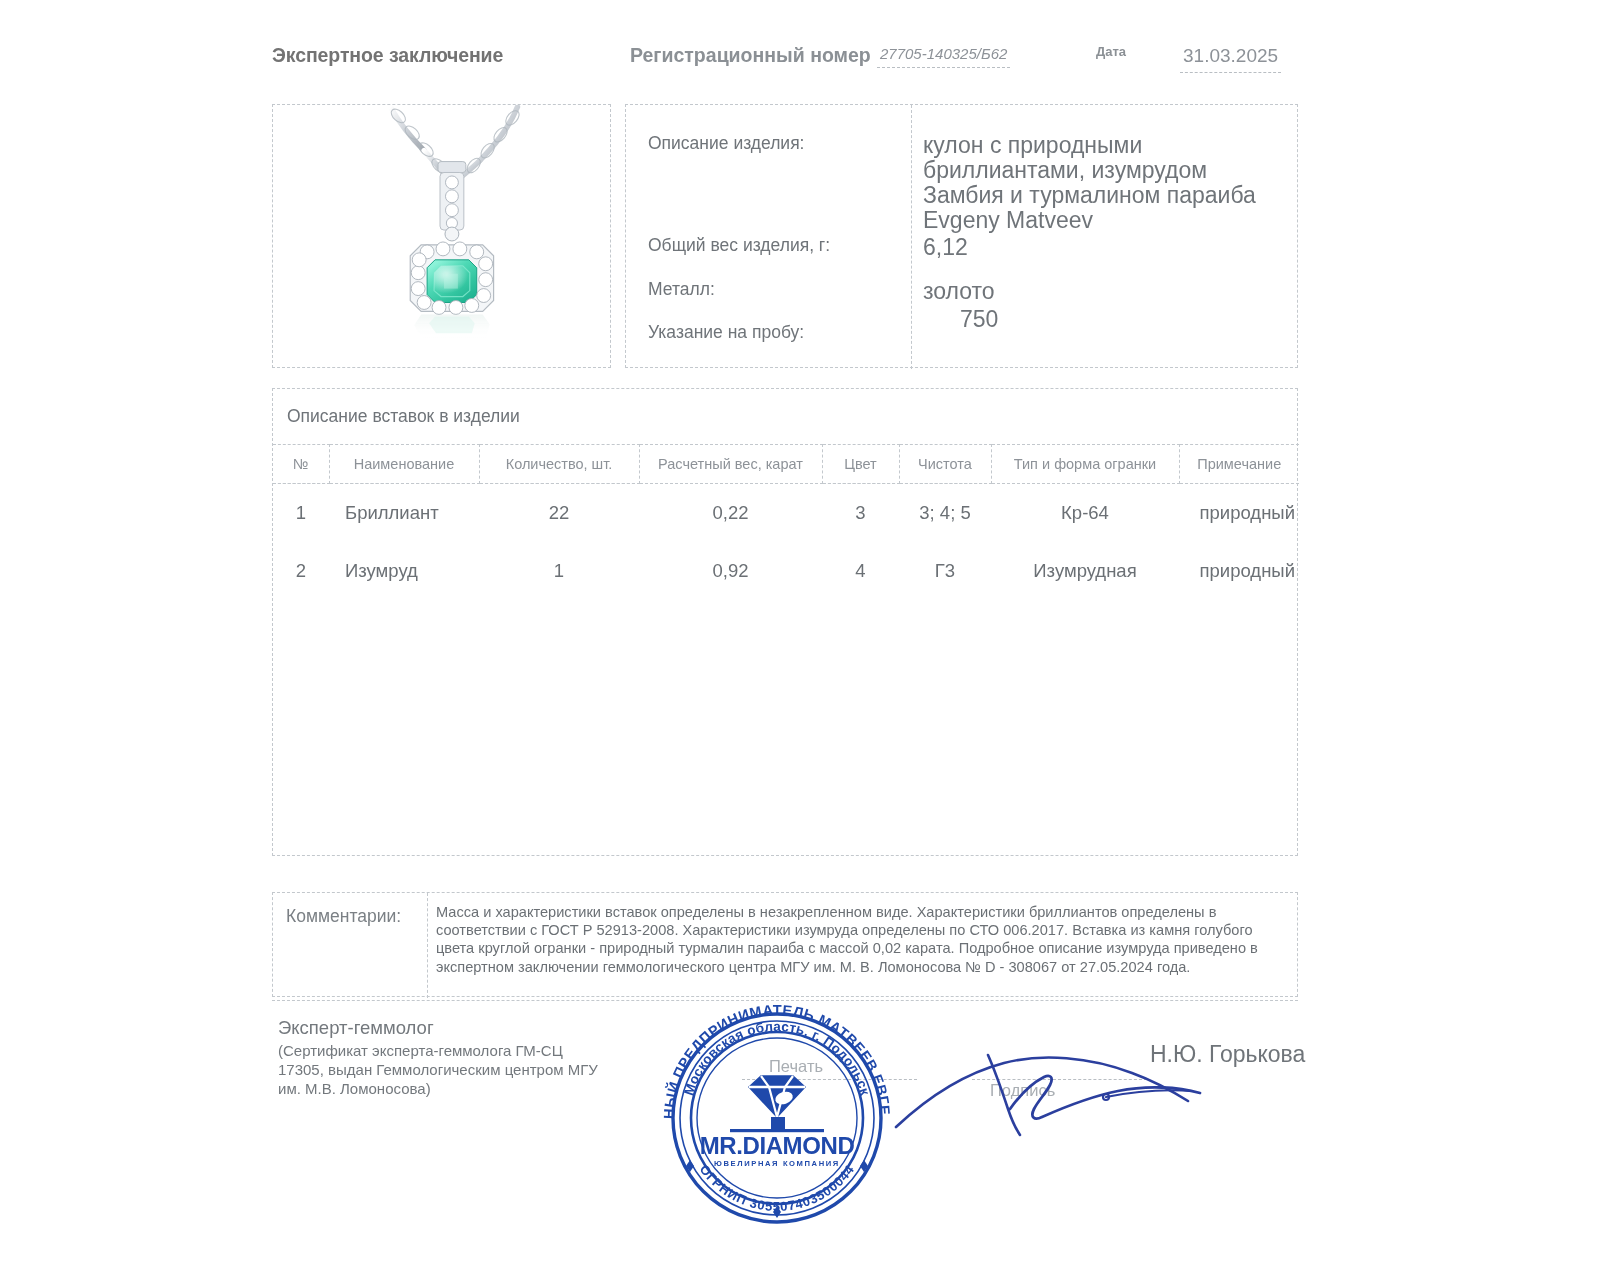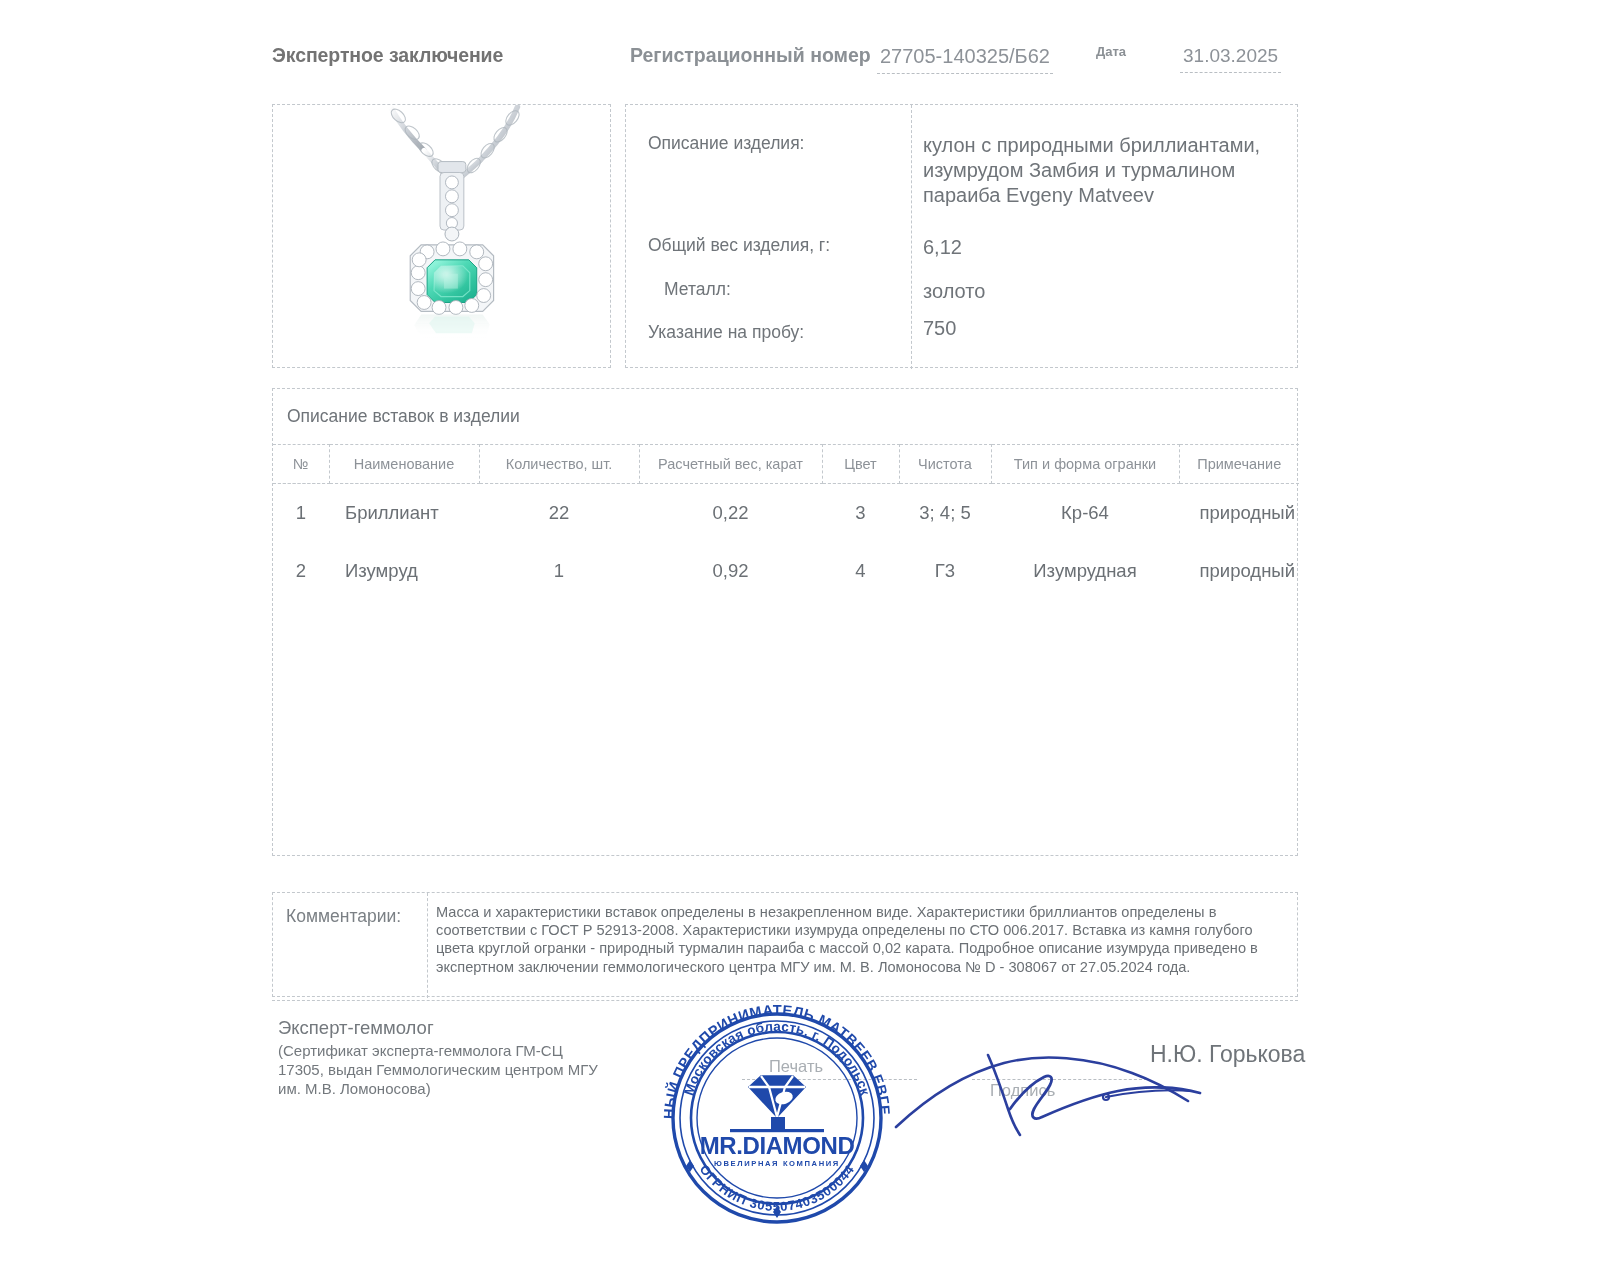--- a/index.html
+++ b/index.html
@@ -46,25 +46,26 @@
     position: absolute;
     left: 358px; top: 4px;
     font-size: 19.5px;
     font-weight: bold;
     color: #8b9095;
     white-space: nowrap;
   }
   .hdr-reg-value {
     position: absolute;
     left: 605px; top: 5px;
-    font-size: 20px;
+    font-size: 15px;
     color: #8d9298;
     border-bottom: 1.6px dashed #b9bec3;
     padding: 0 3px 5px 3px;
     white-space: nowrap;
+    font-style: italic;
   }
   .hdr-date-label {
     position: absolute;
     left: 824px; top: 4px;
     font-size: 13px;
     font-weight: bold;
     color: #8b9095;
     white-space: nowrap;
   }
   .hdr-date-value {
@@ -115,21 +116,21 @@
   .desc-row { position: absolute; }
   .desc-label {
     position: absolute;
     font-size: 17.5px;
     color: #6f7479;
     white-space: nowrap;
   }
   .desc-value {
     position: absolute;
     left: 297px;
-    font-size: 20px;
+    font-size: 23px;
     color: #6f7479;
     line-height: 25px;
     width: 360px;
   }
 
   
   .inserts-box {
     position: absolute;
     left: 272px;
     top: 388px;
@@ -412,27 +413,27 @@
       <div class="desc-label" style="left:22px; top:28px;">Описание изделия:</div>
       <div class="desc-value" style="top:28px;">кулон с природными бриллиантами, изумрудом Замбия и турмалином параиба Evgeny Matveev</div>
     </div>
 
     <div class="desc-row">
       <div class="desc-label" style="left:22px; top:130px;">Общий вес изделия, г:</div>
       <div class="desc-value" style="top:130px;">6,12</div>
     </div>
 
     <div class="desc-row">
-      <div class="desc-label" style="left:22px; top:174px;margin-left:16px;">Металл:</div>
+      <div class="desc-label" style="left:22px; top:174px;">Металл:</div>
       <div class="desc-value" style="top:174px;">золото</div>
     </div>
 
     <div class="desc-row">
       <div class="desc-label" style="left:22px; top:217px;">Указание на пробу:</div>
-      <div class="desc-value" style="top:211px;">750</div>
+      <div class="desc-value" style="top:202px;margin-left:37px;">750</div>
     </div>
   </div>
 
   <div class="inserts-box">
     <div class="inserts-title">Описание вставок в изделии</div>
 
     <table class="tbl">
       <thead>
         <tr>
           <th class="c-num">№</th>

